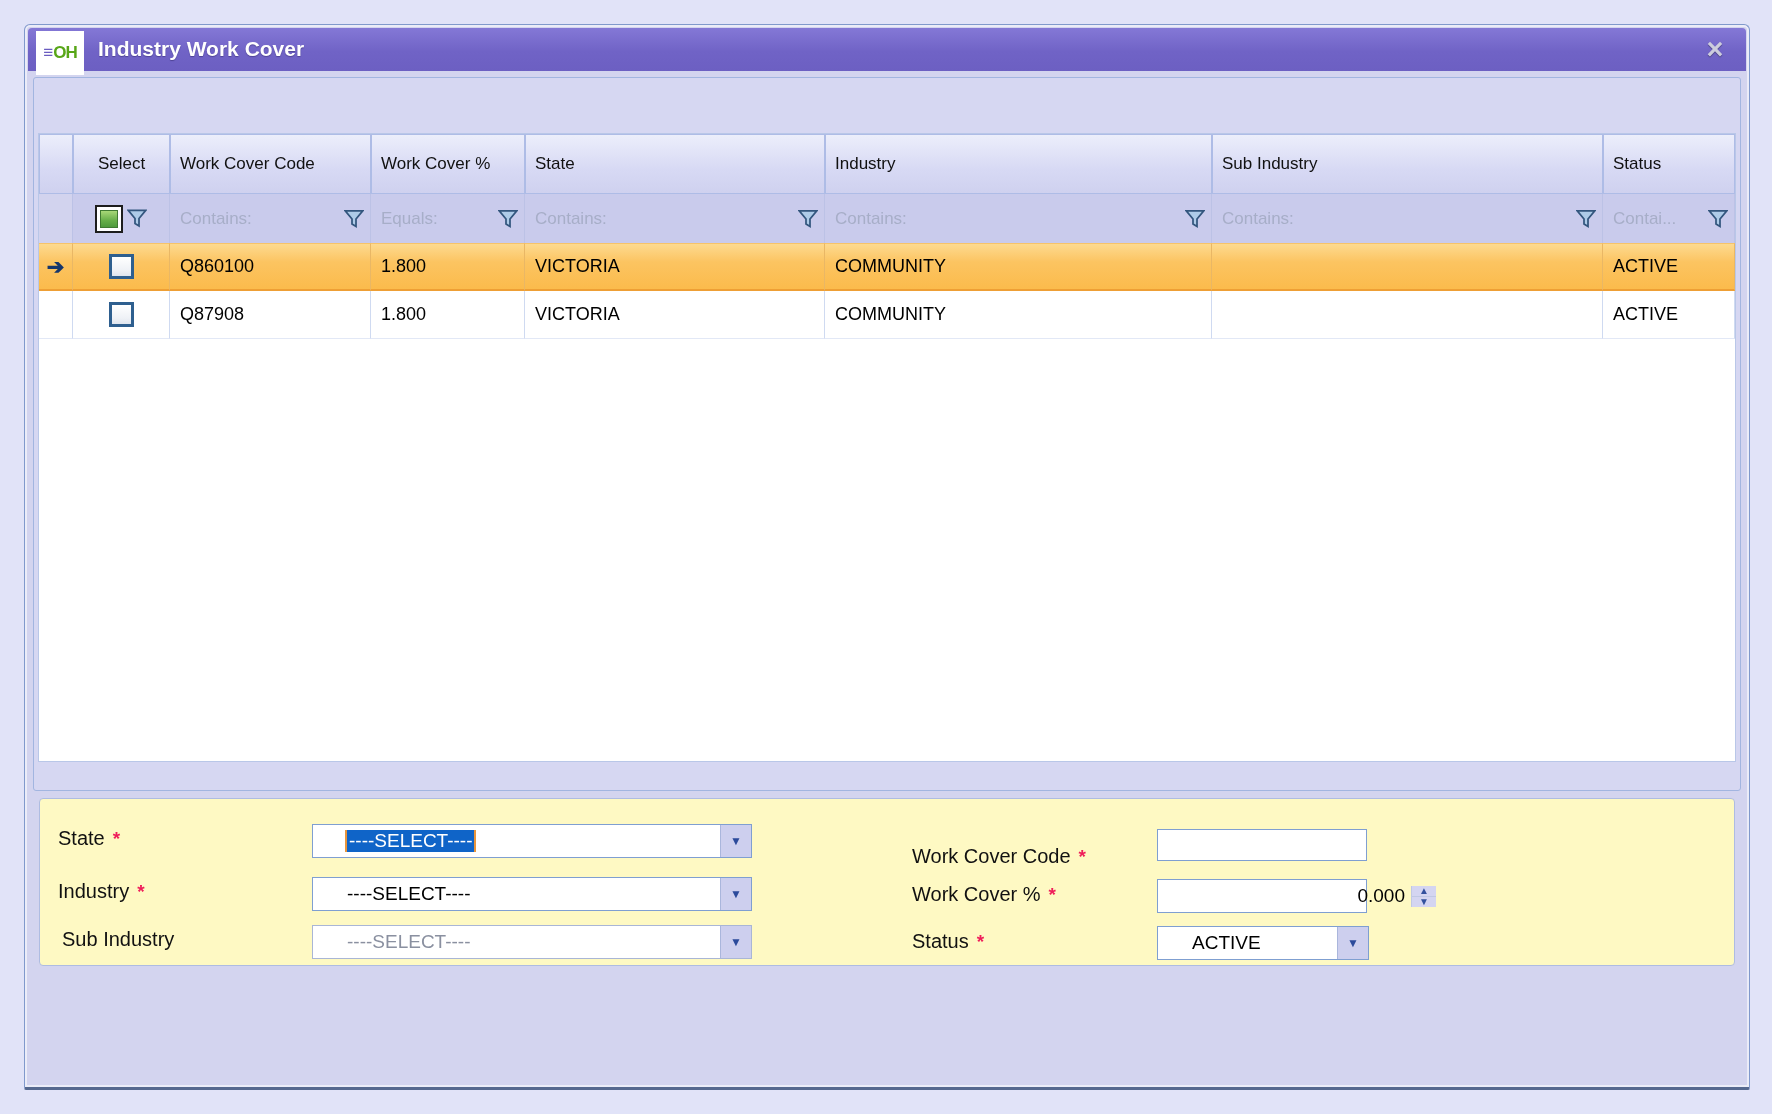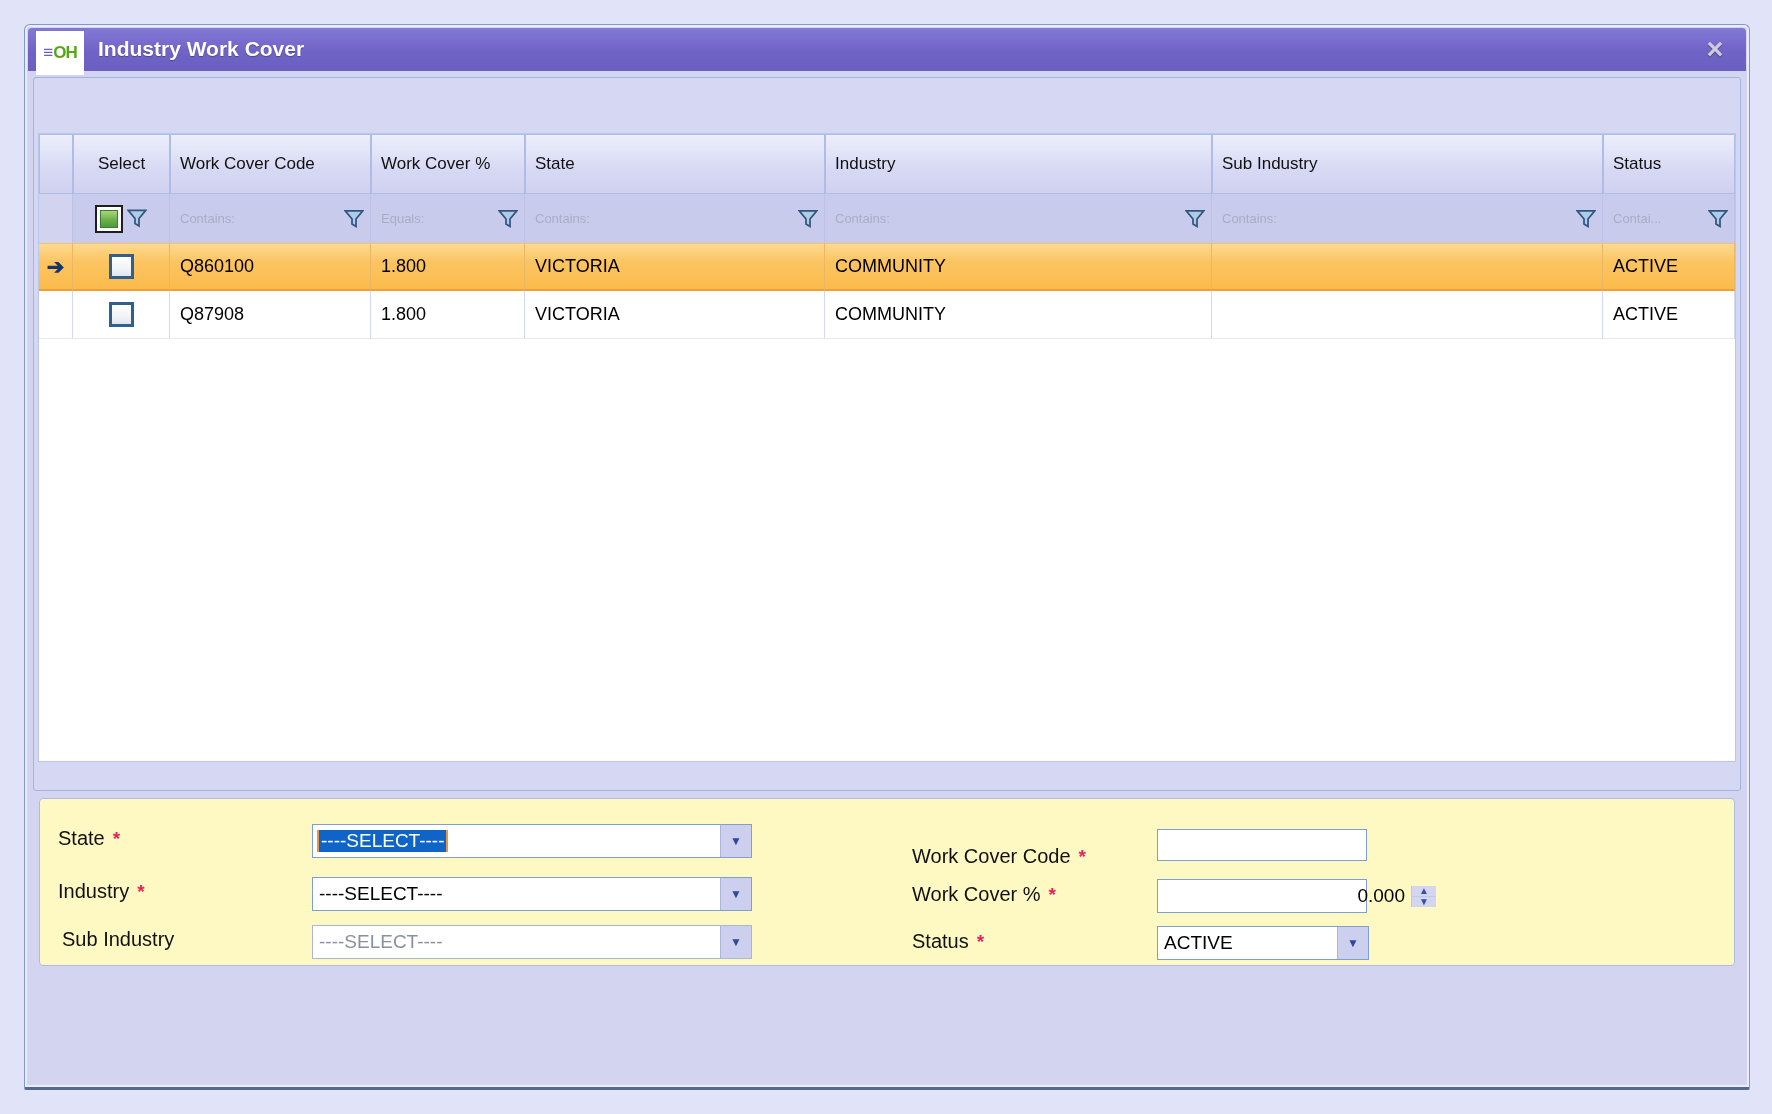--- a/index.html
+++ b/index.html
@@ -62,21 +62,21 @@
     border:1px solid #aebce6;
     font-size:17px;color:#111;display:flex;align-items:center;
     padding-left:9px;white-space:nowrap;overflow:hidden;
   }
   .hdr-cell.center{justify-content:center;padding-left:0;}
   
   .filter-row{height:49px;background:#c9cbec;}
   .filter-cell{
     position:relative;border-right:1px solid #bcc2e6;
     display:flex;align-items:center;
-    font-size:13px;color:#a7aec8;padding-left:10px;white-space:nowrap;overflow:hidden;
+    font-size:17px;color:#a7aec8;padding-left:10px;white-space:nowrap;overflow:hidden;
   }
   .filter-cell .funnel{position:absolute;right:6px;top:50%;transform:translateY(-50%);}
   .filter-cell.first{background:#d2d3ee;border-right:1px solid #bcc2e6;padding-left:0;}
   .filter-cell.selcol{justify-content:center;padding-left:0;gap:4px;}
   .green-check{
     width:24px;height:24px;border:2px solid #1e1e1e;background:#ffffff;
     display:flex;align-items:center;justify-content:center;cursor:pointer;
   }
   .green-inner{
     width:16px;height:16px;border:1px solid #3f7a31;
@@ -107,21 +107,21 @@
   .form-panel{
     position:absolute;left:14px;top:773px;width:1694px;height:166px;
     background:#fef9c3;border:1px solid #aebce2;border-radius:4px;
   }
   .f-label{position:absolute;font-size:20px;color:#111;white-space:nowrap;}
   .req{color:#ef1e5a;font-weight:bold;margin-left:8px;font-size:19px;}
   .combo{
     position:absolute;height:32px;background:#ffffff;border:1px solid #7f9fd1;
     display:flex;align-items:center;font-size:19px;color:#000;cursor:pointer;
   }
-  .combo .combo-text{padding-left:6px;flex:1;overflow:hidden;white-space:nowrap;}
+  .combo .combo-text{padding-left:12px;flex:1;overflow:hidden;white-space:nowrap;margin-left:22px;}
   .combo .dd-btn{
     width:30px;height:100%;background:#cdcfee;border-left:1px solid #aab6dc;
     display:flex;align-items:center;justify-content:center;cursor:pointer;flex:none;
   }
   .dd-tri{color:#2b4a9b;font-size:12px;line-height:1;}
   .combo.focused .combo-text span.sel{
     background:#0f64c8;color:#ffffff;outline:2px solid #e8953c;padding:1px 2px;
   }
   .combo.disabled .combo-text{color:#8a90a0;}
   .combo.disabled{border-color:#a9b6d6;}

